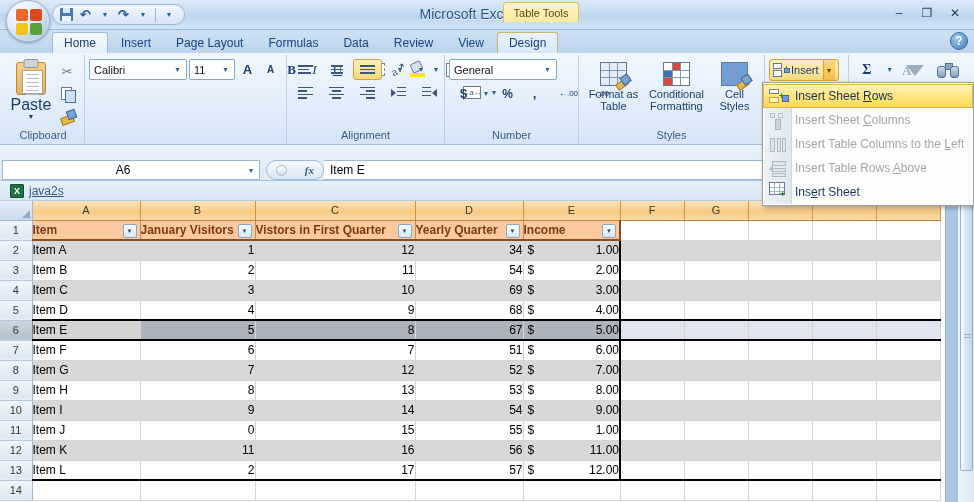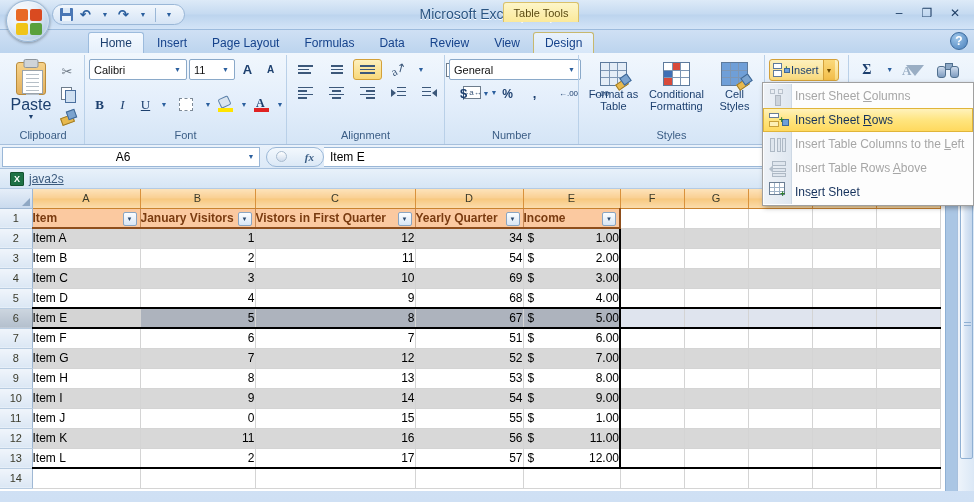--- a/index.html
+++ b/index.html
@@ -89,21 +89,21 @@
   }
   .tab {
     height: 21px; padding: 0 11px; margin-right: 1px;
     display: flex; align-items: center;
     font-size: 12px; color: #15428b;
     border: 1px solid transparent; border-bottom: none;
     border-radius: 3px 3px 0 0;
   }
   .tab.active {
     background: linear-gradient(180deg,#f4f9ff 0%, #e6f0fb 100%);
-    border-color: #9cbbdd; color: #1c3f6e; margin-left: 36px;
+    border-color: #9cbbdd; color: #1c3f6e;
   }
   .tab.design {
     background: linear-gradient(180deg,#e9f2fc 0%,#d7e7f8 100%);
     border-color: #c7b86e;
   }
   .help-btn {
     position:absolute; right:6px; top:2px; width:18px;height:18px;border-radius:50%;
     background: radial-gradient(circle at 35% 30%,#9ec6ea,#4a80bb);
     color:#fff; font-size:12px; font-weight:bold; display:flex;align-items:center;justify-content:center;
     border:1px solid #3c6b9e;
@@ -242,23 +242,23 @@
   .sortfilt .a{position:absolute;left:0;top:1px;font-size:13px;font-weight:bold;color:#9aaec4;font-family:"Liberation Serif",serif;}
   .sortfilt .f{position:absolute;right:0;top:3px;border-left:9px solid #9aaec4;border-right:9px solid transparent;border-top:0;width:0;height:0;}
   .sortfilt .f:after{content:"";position:absolute;left:-9px;top:0;border-left:9px solid transparent;border-right:9px solid transparent;border-top:11px solid #9aaec4;}
   .binoc { width:22px;height:16px;position:relative; }
   .binoc i{position:absolute;top:3px;width:9px;height:12px;border-radius:3px;background:linear-gradient(180deg,#cfdced,#7e9cc0);border:1px solid #51708f;}
   .binoc i:nth-child(1){left:0}.binoc i:nth-child(2){right:0}
   .binoc:before{content:"";position:absolute;left:8px;top:0;width:6px;height:5px;background:#8ea9c7;border:1px solid #51708f;}
 
   
   .fbar {
-    position: relative; height: 24px;
+    position: relative; height: 36px;
     background: linear-gradient(180deg,#eaf2fb,#dce9f7);
-    display: flex; align-items: center; padding: 0 2px;
+    display: flex; align-items: flex-end; padding: 0 2px;
     border-bottom: 1px solid #a7c0dd;
   }
   .namebox {
     width: 258px; height: 20px; background:#fff; border:1px solid #9ab7d7;
     display:flex;align-items:center; font-size:12px; color:#000;
   }
   .namebox .nv { flex:1; text-align:center; }
   .namebox .nb { width:16px;text-align:center;font-size:7px;color:#2b5f9e; }
   .fb-sep { width:6px; }
   .fb-btns {
@@ -527,21 +527,21 @@
             </div>
           <div class="btn">
               <span class="brush-ico"></span>
             </div>
         </div>
       </div>
       <div class="glabel">Clipboard</div>
     </div>
 
     <div class="rgroup" style="width:202px">
-      <div class="gbody" style="flex-direction:column;gap:14px">
+      <div class="gbody" style="flex-direction:row;gap:0">
         <div class="row">
           <div class="combo" style="width:98px">
             <span class="cv">Calibri</span>
             <span class="cb">▼</span>
           </div>
           <div class="combo" style="width:46px">
             <span class="cv">11</span>
             <span class="cb">▼</span>
           </div>
           <div class="btn sbtn">
@@ -583,21 +583,20 @@
               <span class="fcol-ico">
                 <span class="ltr">A</span>
                 <span class="bar"></span>
               </span>
             </div>
           <div class="btn sbtn" style="width:11px">
               <span class="tiny-dd">▼</span>
             </div>
         </div>
       </div>
-      <div class="glabel">Font</div>
     </div>
 
     <div class="rgroup" style="width:158px">
       <div class="gbody" style="flex-direction:column;gap:2px">
         <div class="row">
           <div class="btn sbtn wide">
               <span class="align-ico top">
                 <i></i>
                 <i></i>
                 <i></i>
@@ -679,21 +678,21 @@
               <span class="tiny-dd">▼</span>
             </div>
         </div>
       </div>
       <div class="glabel">Alignment</div>
     </div>
 
     <div class="rgroup" style="width:134px">
       <div class="gbody" style="flex-direction:column;gap:3px">
         <div class="row">
-          <div class="combo" style="width:132px">
+          <div class="combo" style="width:108px">
             <span class="cv">General</span>
             <span class="cb">▼</span>
           </div>
         </div>
         <div class="row">
           <div class="btn sbtn wide">
               <span class="currency">$</span>
             </div>
           <div class="btn sbtn" style="width:11px">
               <span class="tiny-dd">▼</span>
@@ -1066,34 +1065,34 @@
     <div class="blue-pane"></div>
     <div class="vscroll">
       <div class="vthumb"></div>
     </div>
   </div>
 
   <div class="menu">
     <div class="gutter"></div>
 
 
+    <div class="mi hl">
+      <span class="mico rows">
+          <i></i>
+          <i></i>
+        </span>
+      <span><span>Insert Sheet </span><u>R</u><span>ows</span></span>
+    </div>
+
     <div class="mi disabled">
       <span class="mico cols">
           <i></i>
           <i></i>
         </span>
       <span><span>Insert Sheet </span><u>C</u><span>olumns</span></span>
-    </div>
-
-    <div class="mi hl">
-      <span class="mico rows">
-          <i></i>
-          <i></i>
-        </span>
-      <span><span>Insert Sheet </span><u>R</u><span>ows</span></span>
     </div>
 
     <div class="mi disabled">
       <span class="mico tcols">
           <i></i>
           <i></i>
           <i></i>
         </span>
       <span><span>Insert Table Columns to the </span><u>L</u><span>eft</span></span>
     </div>

